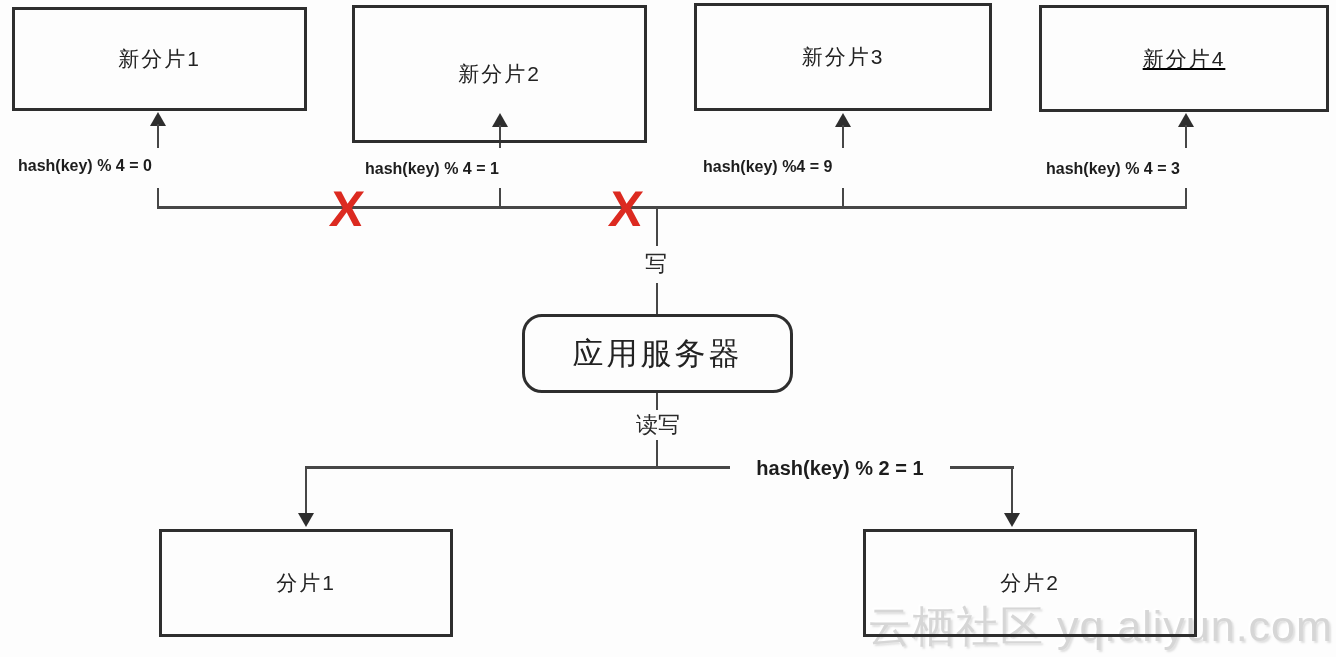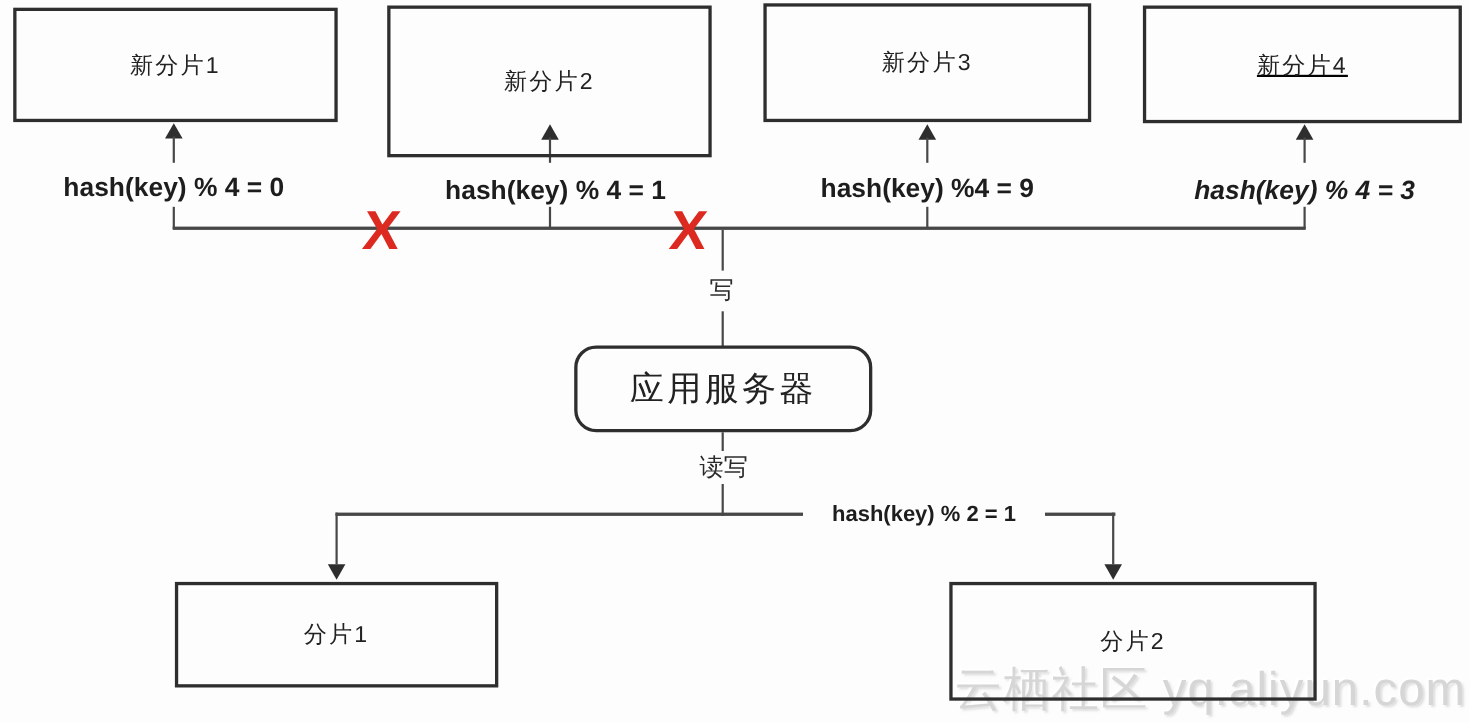--- a/index.html
+++ b/index.html
@@ -65,22 +65,21 @@
     position: absolute;
     width: 0; height: 0;
     border-left: 8px solid transparent;
     border-right: 8px solid transparent;
     border-top: 14px solid #2e2e2e;
     z-index: 1;
   }
   .hash-label {
     position: absolute;
     width: 280px;
-    text-align: center;
-    font-size: 24px;
+    font-size: 16px;
     font-weight: 600;
     color: #1d1d1d;
     z-index: 3;
   }
   .hash-label-inline {
     position: absolute;
     width: 220px;
     text-align: center;
     font-size: 20px;
     font-weight: 600;
@@ -149,21 +148,21 @@
 
   <div class="arrow-head-up" style="left:835px; top:113px;"></div>
   <div class="vline" style="left:842px; top:125px; width:2px; height:23px;"></div>
 
   <div class="arrow-head-up" style="left:1178px; top:113px;"></div>
   <div class="vline" style="left:1185px; top:125px; width:2px; height:23px;"></div>
 
   <div class="hash-label" style="left:18px; top:157px;">hash(key) % 4 = 0</div>
   <div class="hash-label" style="left:365px; top:160px;">hash(key) % 4 = 1</div>
   <div class="hash-label" style="left:703px; top:158px;">hash(key) %4 = 9</div>
-  <div class="hash-label" style="left:1046px; top:160px;font-style:italic;">hash(key) % 4 = 3</div>
+  <div class="hash-label" style="left:1046px; top:160px;">hash(key) % 4 = 3</div>
 
   <div class="vline" style="left:157px; top:188px; width:2px; height:20px;"></div>
   <div class="vline" style="left:499px; top:188px; width:2px; height:20px;"></div>
   <div class="vline" style="left:842px; top:188px; width:2px; height:20px;"></div>
   <div class="vline" style="left:1185px; top:188px; width:2px; height:20px;"></div>
 
   <div class="hline" style="left:157px; top:206px; width:1030px; height:3px;"></div>
 
   <div class="cross-mark" style="left:321px; top:181px; color:#dc2a20;">X</div>
   <div class="cross-mark" style="left:600px; top:181px; color:#dc2a20;">X</div>
@@ -183,20 +182,20 @@
   <div class="hline" style="left:305px; top:466px; width:709px; height:3px;"></div>
 
   <div class="hash-label-inline" style="left:730px; top:455px;">hash(key) % 2 = 1</div>
 
   <div class="vline" style="left:305px; top:466px; width:2px; height:47px;"></div>
   <div class="arrow-head-down" style="left:298px; top:513px;"></div>
 
   <div class="vline" style="left:1011px; top:466px; width:2px; height:47px;"></div>
   <div class="arrow-head-down" style="left:1004px; top:513px;"></div>
 
-  <div class="box" style="left:159px; top:529px; width:294px; height:96px;">
+  <div class="box" style="left:159px; top:529px; width:294px; height:108px;">
     <span class="box-label">分片1</span>
   </div>
   <div class="box" style="left:863px; top:529px; width:334px; height:108px;">
     <span class="box-label">分片2</span>
   </div>
 
 </div>
 
 </body></html>

